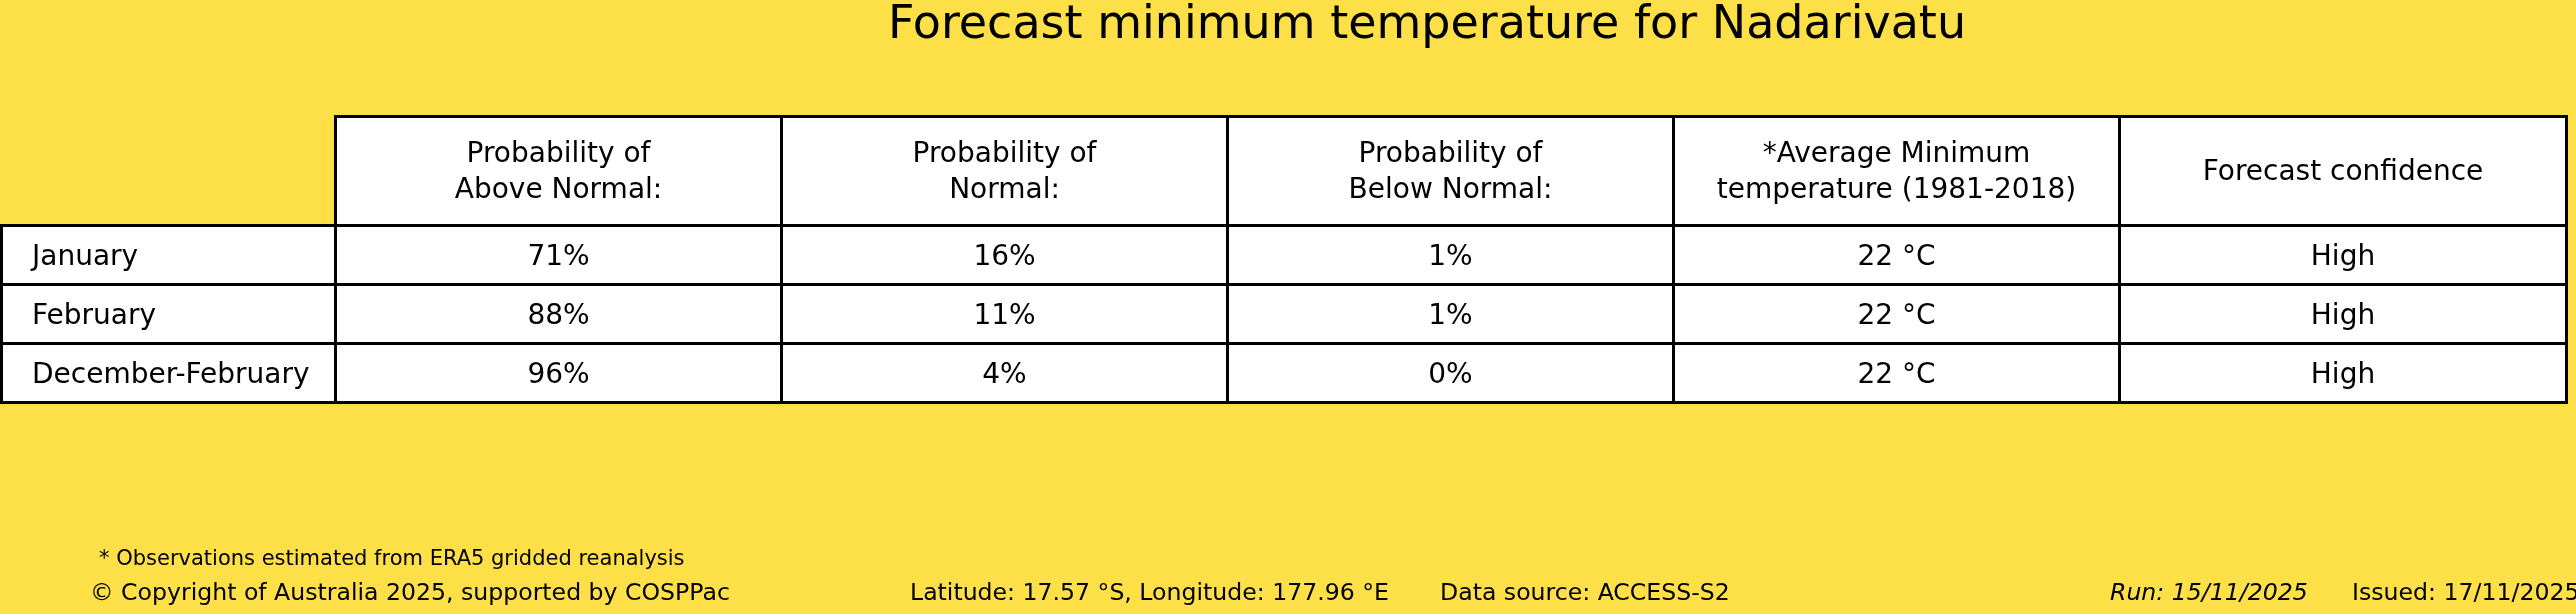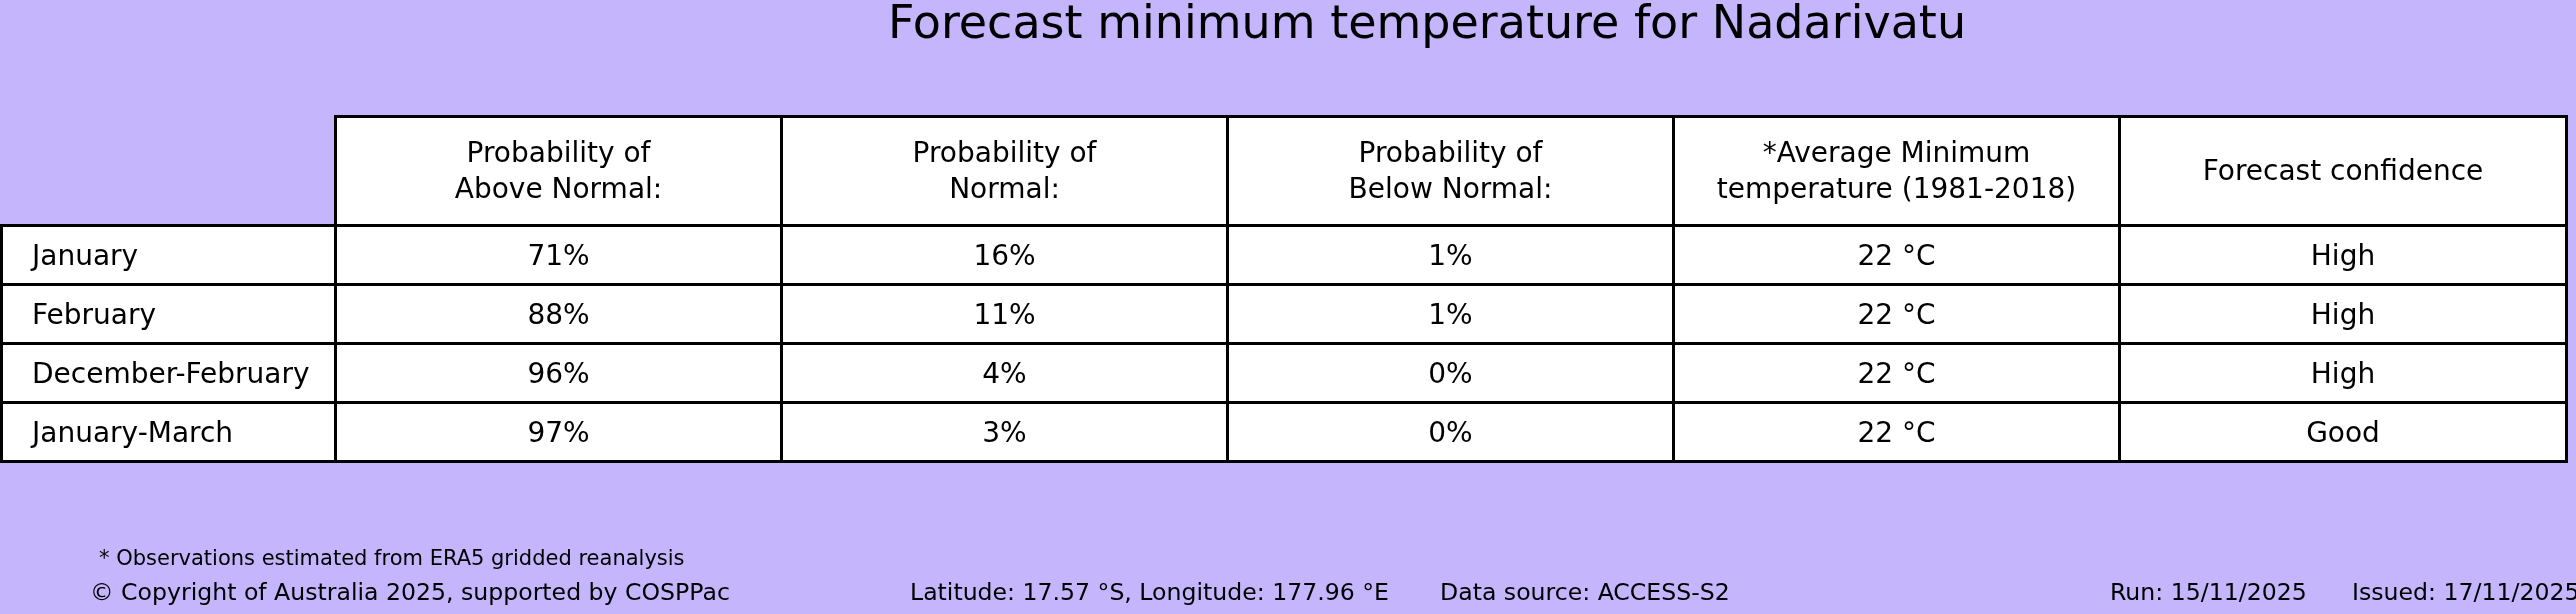--- a/index.html
+++ b/index.html
@@ -4,21 +4,21 @@
 <style>
   html, body {
     margin: 0;
     padding: 0;
     background: #ffffff;
   }
   .page {
     position: relative;
     width: 2576px;
     height: 614px;
-    background: #c4b5fd;
+    background: #fde047;
     color: #000000;
     font-family: "DejaVu Sans", sans-serif;
     overflow: hidden;
   }
   .title {
     position: absolute;
     top: 0px;
     left: 1427px;
     transform: translateX(-50%);
     font-size: 46px;
@@ -71,21 +71,21 @@
     position: absolute;
     top: 578px;
     font-size: 23.6px;
     line-height: 28px;
     white-space: nowrap;
   }
   .fi-copyright   { left: 90px;  }
   .fi-location    { left: 910px;  }
   .fi-datasource  { left: 1440px; }
   .fi-baseperiod  { left: 1771px; }
-  .fi-run         { left: 2110px; }
+  .fi-run         { left: 2110px; font-style: italic; }
   .fi-issued      { left: 2352px; }
 </style>
 </head>
 <body>
 
 <div class="page">
 
   <div class="title">Forecast minimum temperature for Nadarivatu</div>
 
   <table class="ftable">
@@ -142,28 +142,20 @@
 
       <tr class="drow">
         <td class="label-cell">December-February</td>
         <td>96%</td>
         <td>4%</td>
         <td>0%</td>
         <td>22 °C</td>
         <td>High</td>
       </tr>
 
-      <tr class="drow">
-        <td class="label-cell">January-March</td>
-        <td>97%</td>
-        <td>3%</td>
-        <td>0%</td>
-        <td>22 °C</td>
-        <td>Good</td>
-      </tr>
     </tbody>
   </table>
 
   <div class="footnote">* Observations estimated from ERA5 gridded reanalysis</div>
 
   <div class="footer-item fi-copyright">© Copyright of Australia 2025, supported by COSPPac</div>
   <div class="footer-item fi-location">Latitude: 17.57 °S, Longitude: 177.96 °E</div>
   <div class="footer-item fi-datasource">Data source: ACCESS-S2</div>
   <div class="footer-item fi-run">Run: 15/11/2025</div>
   <div class="footer-item fi-issued">Issued: 17/11/2025</div>

